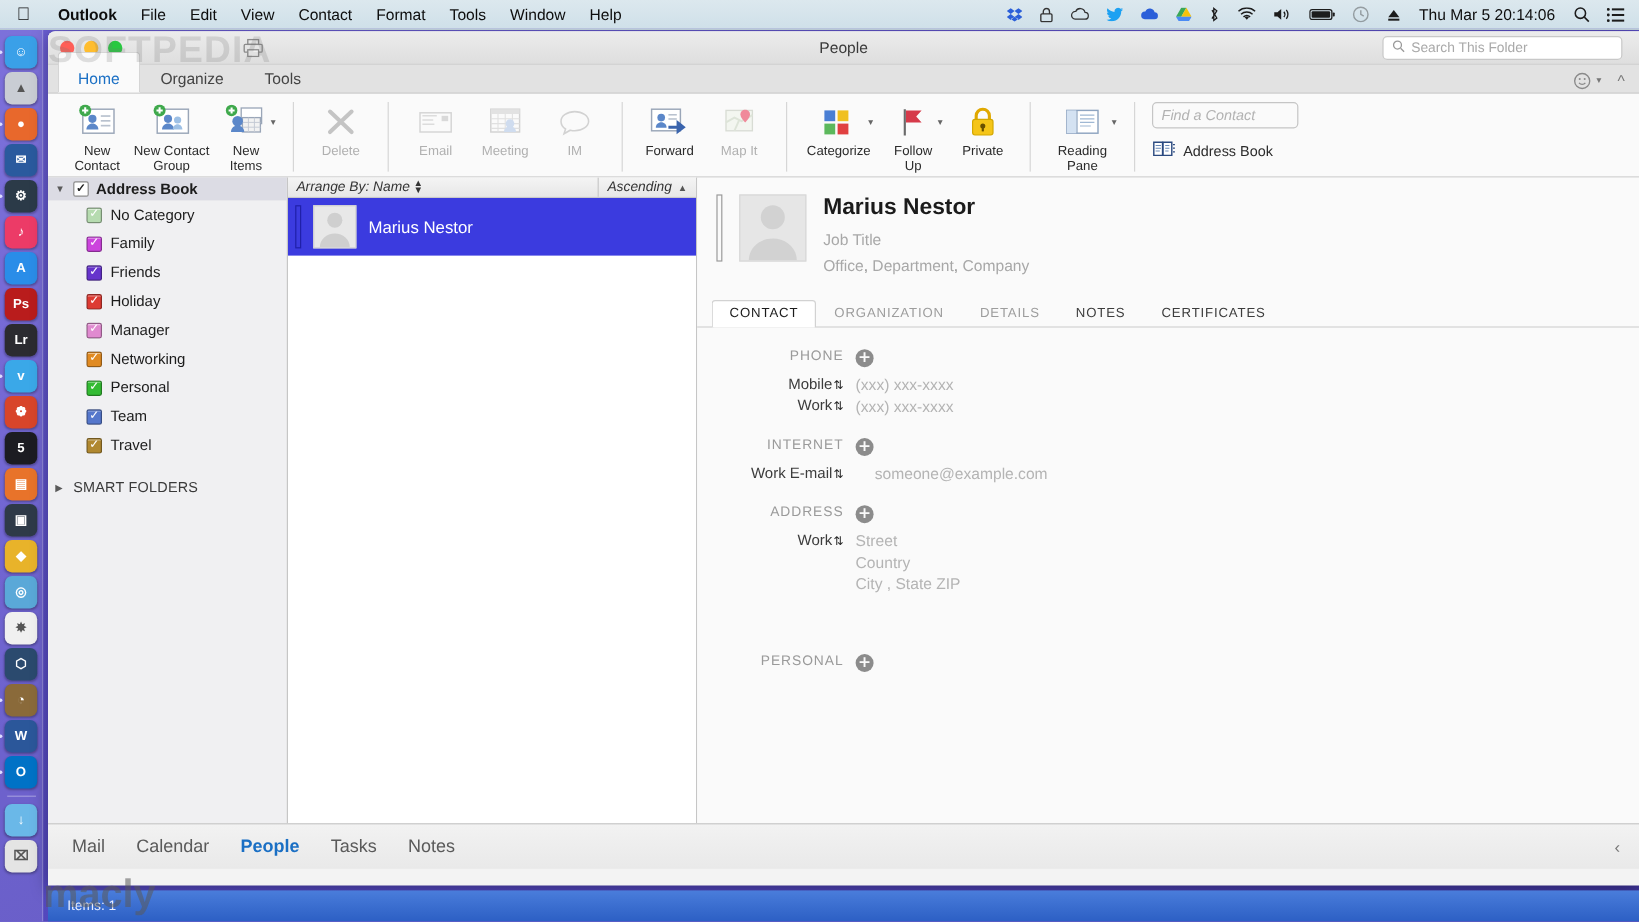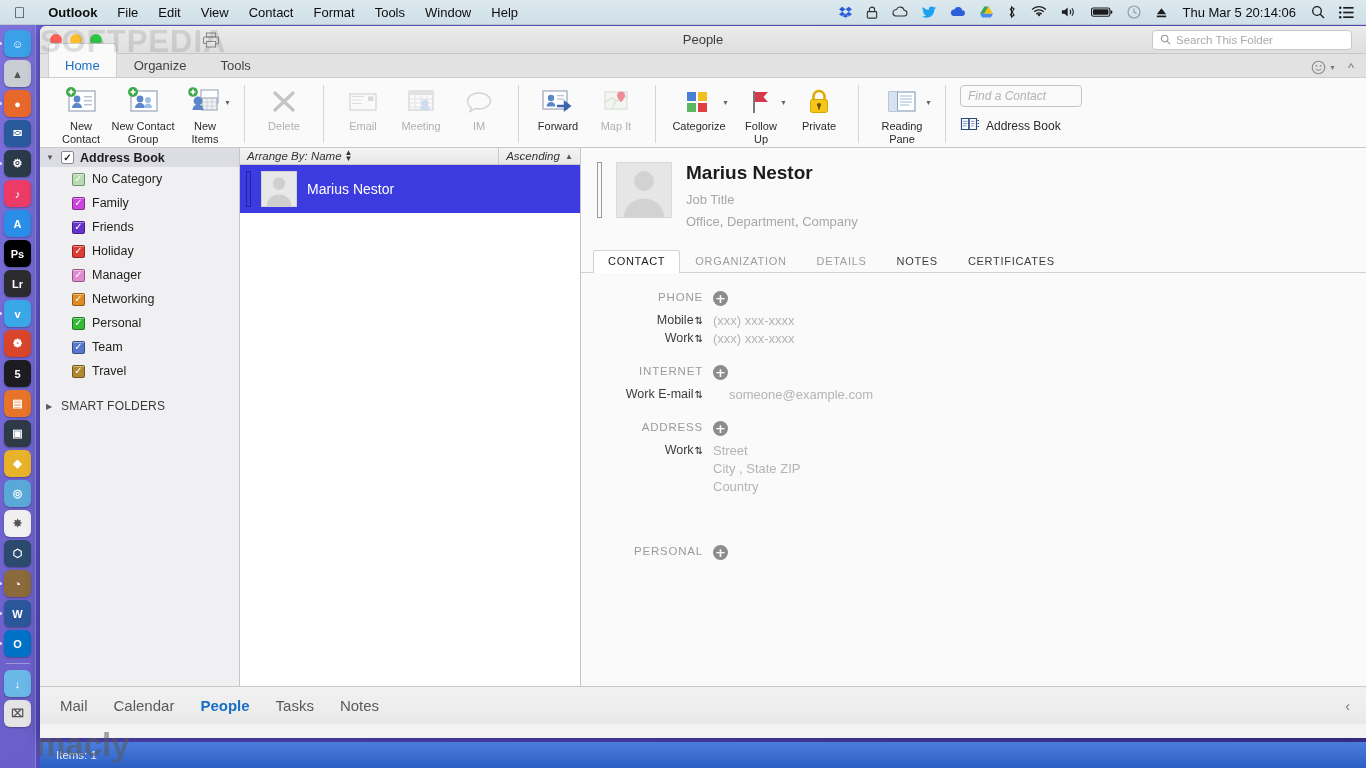--- a/index.html
+++ b/index.html
@@ -283,21 +283,21 @@
       <div class="dock-icon" style="background: rgb(43, 58, 72);">
         <span>⚙</span>
         <span style="position: absolute; left: -5px; top: 12px; width: 3px; height: 3px; border-radius: 50%; background: rgb(220, 220, 255);"></span>
       </div>
       <div class="dock-icon" style="background: rgb(236, 59, 103);">
         <span>♪</span>
       </div>
       <div class="dock-icon" style="background: rgb(42, 141, 232);">
         <span>A</span>
       </div>
-      <div class="dock-icon" style="background: #000000;">
+      <div class="dock-icon" style="background: #b91c1c;">
         <span>Ps</span>
       </div>
       <div class="dock-icon" style="background: rgb(43, 43, 48);">
         <span>Lr</span>
       </div>
       <div class="dock-icon" style="background: rgb(58, 168, 232);">
         <span>ᴠ</span>
         <span style="position: absolute; left: -5px; top: 12px; width: 3px; height: 3px; border-radius: 50%; background: rgb(220, 220, 255);"></span>
       </div>
       <div class="dock-icon" style="background: rgb(216, 69, 42);">
@@ -838,25 +838,25 @@
             <div class="frow">
               <div class="flabel section">ADDRESS</div>
               <span class="plus">+</span>
             </div>
             <div class="frow" style="margin-top: 7px;">
               <div class="flabel"><span>Work</span><span class="stepper">⇅</span></div>
               <div class="fval">Street</div>
             </div>
             <div class="frow" style="margin-top: 3px;">
               <div class="flabel"></div>
-              <div class="fval">City , State ZIP</div>
+              <div class="fval">Country</div>
             </div>
             <div class="frow" style="margin-top: 3px;">
               <div class="flabel"></div>
-              <div class="fval">Country</div>
+              <div class="fval">City , State ZIP</div>
             </div>
             <div class="sec-gap" style="height: 48px;"></div>
             <div class="frow">
               <div class="flabel section">PERSONAL</div>
               <span class="plus">+</span>
             </div>
             <div class="sec-gap" style="height: 16px;"></div>
           </div>
       </div>
 

